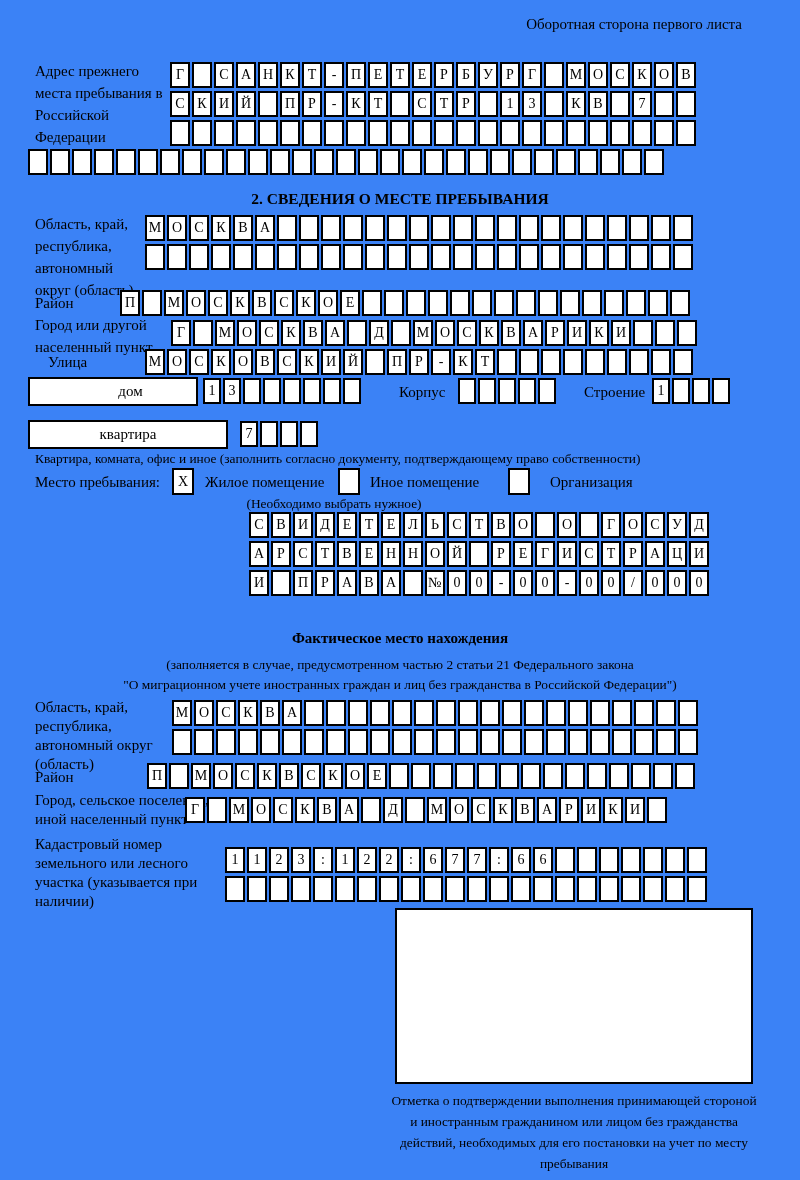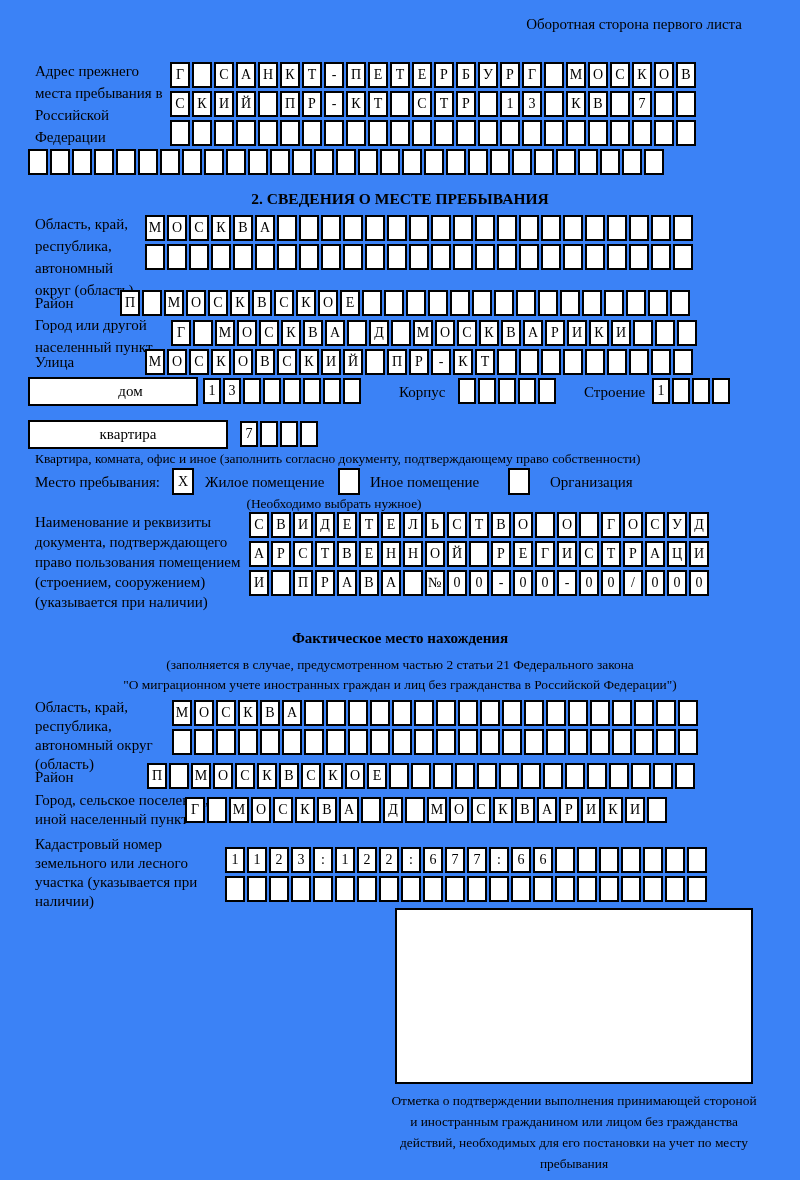--- a/index.html
+++ b/index.html
@@ -262,21 +262,21 @@
       <span class="cell">А</span>
       <span class="cell">Р</span>
       <span class="cell">И</span>
       <span class="cell">К</span>
       <span class="cell">И</span>
       <span class="cell"></span>
       <span class="cell"></span>
       <span class="cell"></span>
     </div>
 
-  <div class="lbl" style="left:35px;top:351px;text-align:center;">Улица</div>
+  <div class="lbl" style="left:48px;top:351px;text-align:center;">Улица</div>
   <div class="row" style="left:145px;top:349px;">
       <span class="cell">М</span>
       <span class="cell">О</span>
       <span class="cell">С</span>
       <span class="cell">К</span>
       <span class="cell">О</span>
       <span class="cell">В</span>
       <span class="cell">С</span>
       <span class="cell">К</span>
       <span class="cell">И</span>
@@ -336,21 +336,20 @@
 
   <div class="lbl" style="left:35px;top:471px;">Место пребывания:</div>
   <div class="chk" style="left:172px;top:468px;">X</div>
   <div class="lbl" style="left:205px;top:471px;">Жилое помещение</div>
   <div class="chk" style="left:338px;top:468px;"></div>
   <div class="lbl" style="left:370px;top:471px;">Иное помещение</div>
   <div class="chk" style="left:508px;top:468px;"></div>
   <div class="lbl" style="left:550px;top:471px;">Организация</div>
   <div class="note note13 center" style="left:0;top:495px;width:668px;">(Необходимо выбрать нужное)</div>
 
-  <div class="lbl tight" style="left:35px;top:512px;width:212px;">Наименование и реквизиты документа, подтверждающего право пользования помещением (строением, сооружением) (указывается при наличии)</div>
   <div class="row" style="left:249px;top:512px;">
       <span class="cell">С</span>
       <span class="cell">В</span>
       <span class="cell">И</span>
       <span class="cell">Д</span>
       <span class="cell">Е</span>
       <span class="cell">Т</span>
       <span class="cell">Е</span>
       <span class="cell">Л</span>
       <span class="cell">Ь</span>

